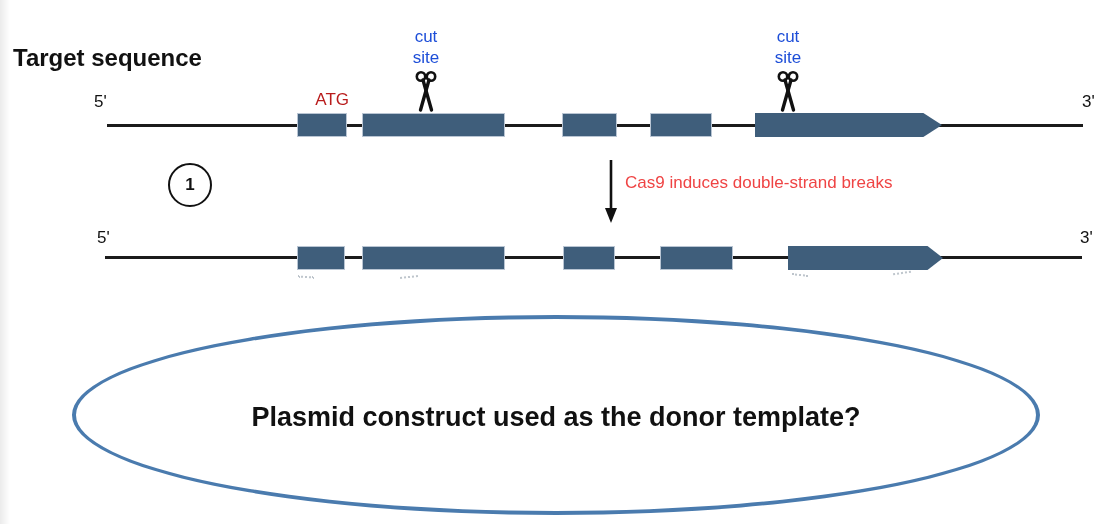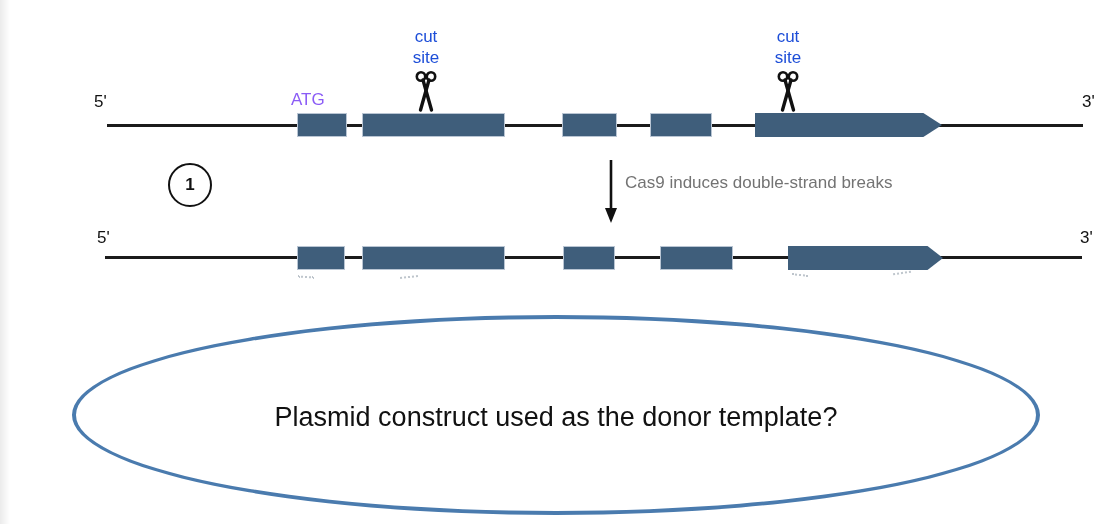--- a/index.html
+++ b/index.html
@@ -18,50 +18,51 @@
   .strand-line{position:absolute;height:3px;background:#1b1b1b;}
   .exon{
     position:absolute;height:24px;background:#3f5e7b;
     border:1px solid #b9c5d3;box-sizing:border-box;z-index:2;
   }
   .exon.arrowbox{
     border:none;
     clip-path:polygon(0% 0%, 90% 0%, 100% 50%, 90% 100%, 0% 100%);
   }
   .prime-label{position:absolute;font-size:17px;color:#111;z-index:3;}
-  .atg-label{position:absolute;font-size:17px;color:#8b5cf6;text-align:left;z-index:3;}
+  .atg-label{position:absolute;font-size:17px;color:#b91c1c;text-align:right;z-index:3;}
   .cutsite{position:absolute;width:64px;text-align:center;font-size:17px;line-height:21px;color:#1d4ed8;z-index:3;}
   .scissors{position:absolute;z-index:4;}
   .step-circle{
     position:absolute;width:40px;height:40px;border:2px solid #111;border-radius:50%;
     display:flex;align-items:center;justify-content:center;
     font-size:17px;font-weight:bold;color:#111;background:#fff;
   }
   .cas9-arrow{position:absolute;}
-  .cas9-caption{position:absolute;font-size:17px;color:#737373;white-space:nowrap;}
+  .cas9-caption{position:absolute;font-size:17px;color:#ef4444;white-space:nowrap;}
   .question-ellipse{
     position:absolute;left:72px;top:315px;width:968px;height:200px;
     border:4px solid #4a7bae;border-radius:50%;box-sizing:border-box;
     display:flex;align-items:center;justify-content:center;
   }
   .question-text{
-    font-size:27px;font-weight:normal;color:#111;text-align:center;
+    font-size:27px;font-weight:bold;color:#111;text-align:center;
     transform:translateY(2px);
   }
   .dots{
     position:absolute;height:0;border-bottom:2px dotted #8a97a3;opacity:.55;z-index:1;
   }
 </style>
 </head>
 <body>
 
 <div id="canvas">
 
   <div class="edge-shade"></div>
 
+  <div class="page-title">Target sequence</div>
 
   <div>
     <span class="prime-label" style="left:94px;top:92px;">5'</span>
     <span class="prime-label" style="left:1082px;top:92px;">3'</span>
 
     <div class="strand-line" style="left:107px;top:124px;width:976px;"></div>
 
     <span class="atg-label" style="left:291px;top:90px;width:58px;">ATG</span>
 
     <div class="exon" style="left:297px;top:113px;width:50px;"></div>

